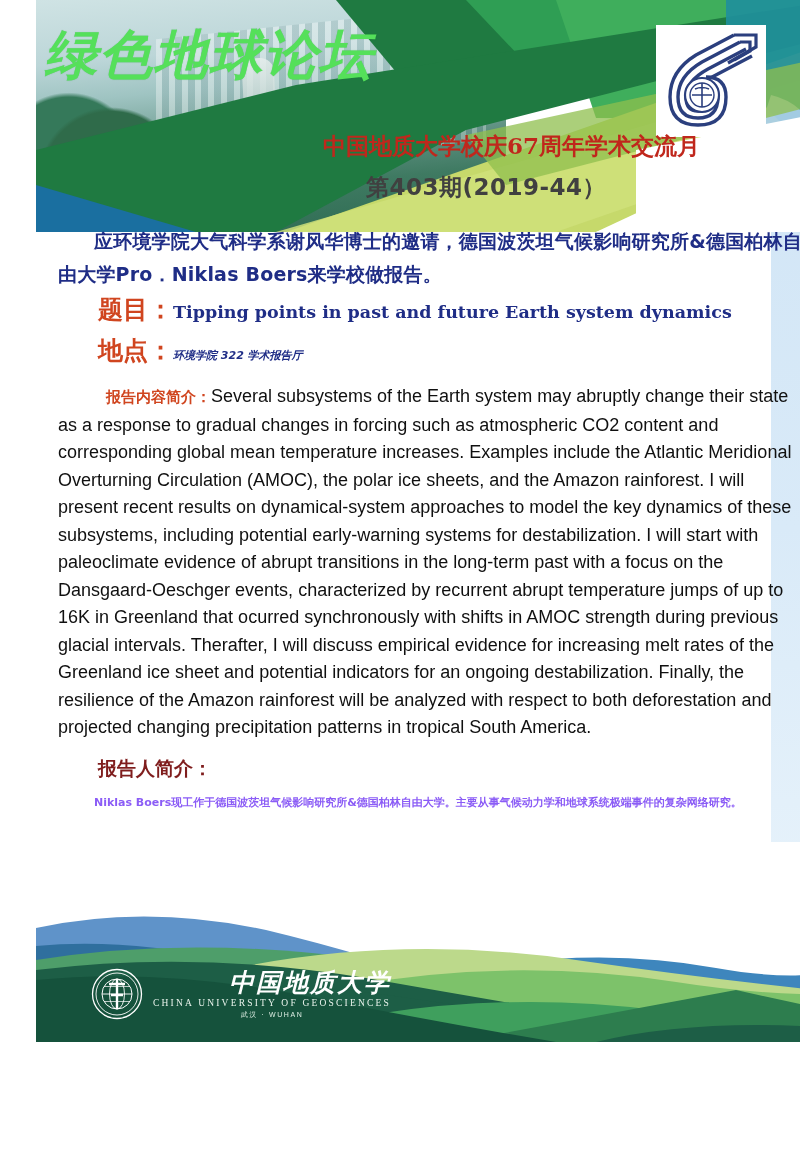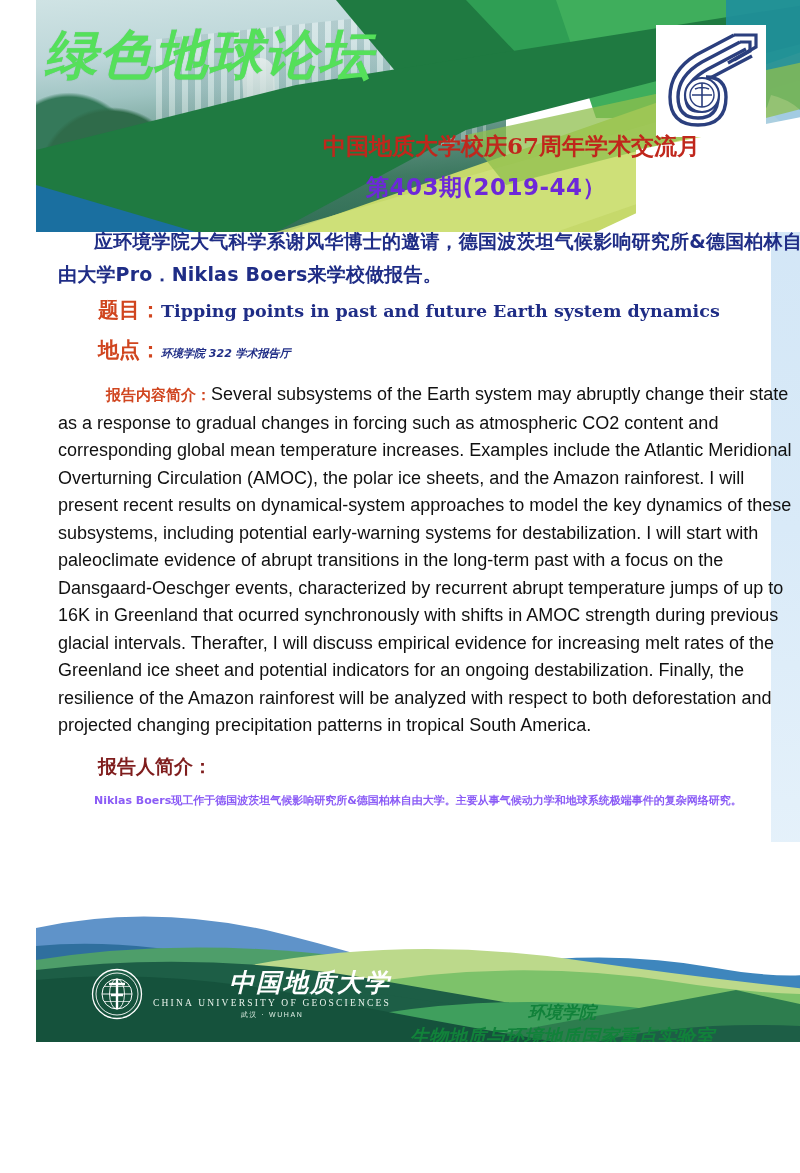--- a/index.html
+++ b/index.html
@@ -71,21 +71,21 @@
   .hdr-main{
     position:absolute;left:287px;top:131px;
     font-family:"DejaVu Serif","Liberation Serif",serif;
     font-size:23px;font-weight:bold;color:#c0271c;
     white-space:nowrap;letter-spacing:0px;
     z-index:6;
   }
   .hdr-issue{
     position:absolute;left:330px;top:172px;
     font-family:"DejaVu Sans","Liberation Sans",sans-serif;
-    font-size:23px;font-weight:bold;color:#6d28d9;
+    font-size:23px;font-weight:bold;color:#404040;
     white-space:nowrap;letter-spacing:.5px;
     z-index:6;
   }
 
   
   .anniv{
     position:absolute;left:620px;top:25px;width:110px;height:112px;
     background:#ffffff;z-index:5;
   }
   .anniv svg{display:block;}
@@ -102,21 +102,21 @@
     line-height:33px;text-indent:36px;
     letter-spacing:.2px;
   }
   .kv{
     margin:0 0 0 62px;
     line-height:38px;
     white-space:nowrap;
   }
   .kv .k{
     font-family:"DejaVu Serif","Liberation Serif",serif;
-    font-size:21px;font-weight:bold;color:#d0451f;
+    font-size:25px;font-weight:bold;color:#d0451f;
   }
   .kv .v{
     font-family:"DejaVu Serif","Liberation Serif",serif;
     font-size:17.5px;font-weight:bold;color:#1f2d86;
   }
   .kv .v.sans{
     font-family:"DejaVu Sans","Liberation Sans",sans-serif;
     font-size:11px;
     font-style:italic;
   }
@@ -255,25 +255,20 @@
     <div class="kv">
       <span class="k">地点：</span><span class="v sans">环境学院 322 学术报告厅</span>
     </div>
 
     <p class="abstract"><span class="alabel">报告内容简介：</span><span>Several subsystems of the Earth system may abruptly change their state as a response to gradual changes in forcing such as atmospheric CO2 content and corresponding global mean temperature increases. Examples include the Atlantic Meridional Overturning Circulation (AMOC), the polar ice sheets, and the Amazon rainforest. I will present recent results on dynamical-system approaches to model the key dynamics of these subsystems, including potential early-warning systems for destabilization. I will start with paleoclimate evidence of abrupt transitions in the long-term past with a focus on the Dansgaard-Oeschger events, characterized by recurrent abrupt temperature jumps of up to 16K in Greenland that ocurred synchronously with shifts in AMOC strength during previous glacial intervals. Therafter, I will discuss empirical evidence for increasing melt rates of the Greenland ice sheet and potential indicators for an ongoing destabilization. Finally, the resilience of the Amazon rainforest will be analyzed with respect to both deforestation and projected changing precipitation patterns in tropical South America.</span></p>
 
     <div class="bio-label">报告人简介：</div>
     <p class="bio-text">Niklas Boers现工作于德国波茨坦气候影响研究所&amp;德国柏林自由大学。主要从事气候动力学和地球系统极端事件的复杂网络研究。</p>
   </div>
 
-  <div class="sign">
-    <div class="s1">环境学院</div>
-    <div class="s2">生物地质与环境地质国家重点实验室</div>
-    <div class="s3">2019年12月12日</div>
-  </div>
 
   <div class="footer">
     <svg width="800" height="200" viewBox="0 0 800 200" preserveAspectRatio="none">
       <rect x="0" y="0" width="800" height="200" fill="#ffffff"></rect>
       <path d="M0,86 Q110,62 230,88 Q330,112 440,150 L440,200 L0,200 Z" fill="#5f93c9"></path>
       <path d="M0,104 Q90,96 190,118 L190,200 L0,200 Z" fill="#2f6f9e"></path>
       <path d="M430,128 Q560,104 680,126 Q760,140 800,128 L800,200 L430,200 Z" fill="#3e86bd"></path>
       <path d="M520,150 Q640,128 760,148 L800,156 L800,200 L520,200 Z" fill="#2f6f9e" opacity="0.9"></path>
       <path d="M0,118 Q150,94 320,116 Q470,136 580,168 L580,200 L0,200 Z" fill="#4e9e6a"></path>
       <path d="M190,128 Q360,92 540,118 Q680,138 800,150 L800,200 L190,200 Z" fill="#bcd98b"></path>

